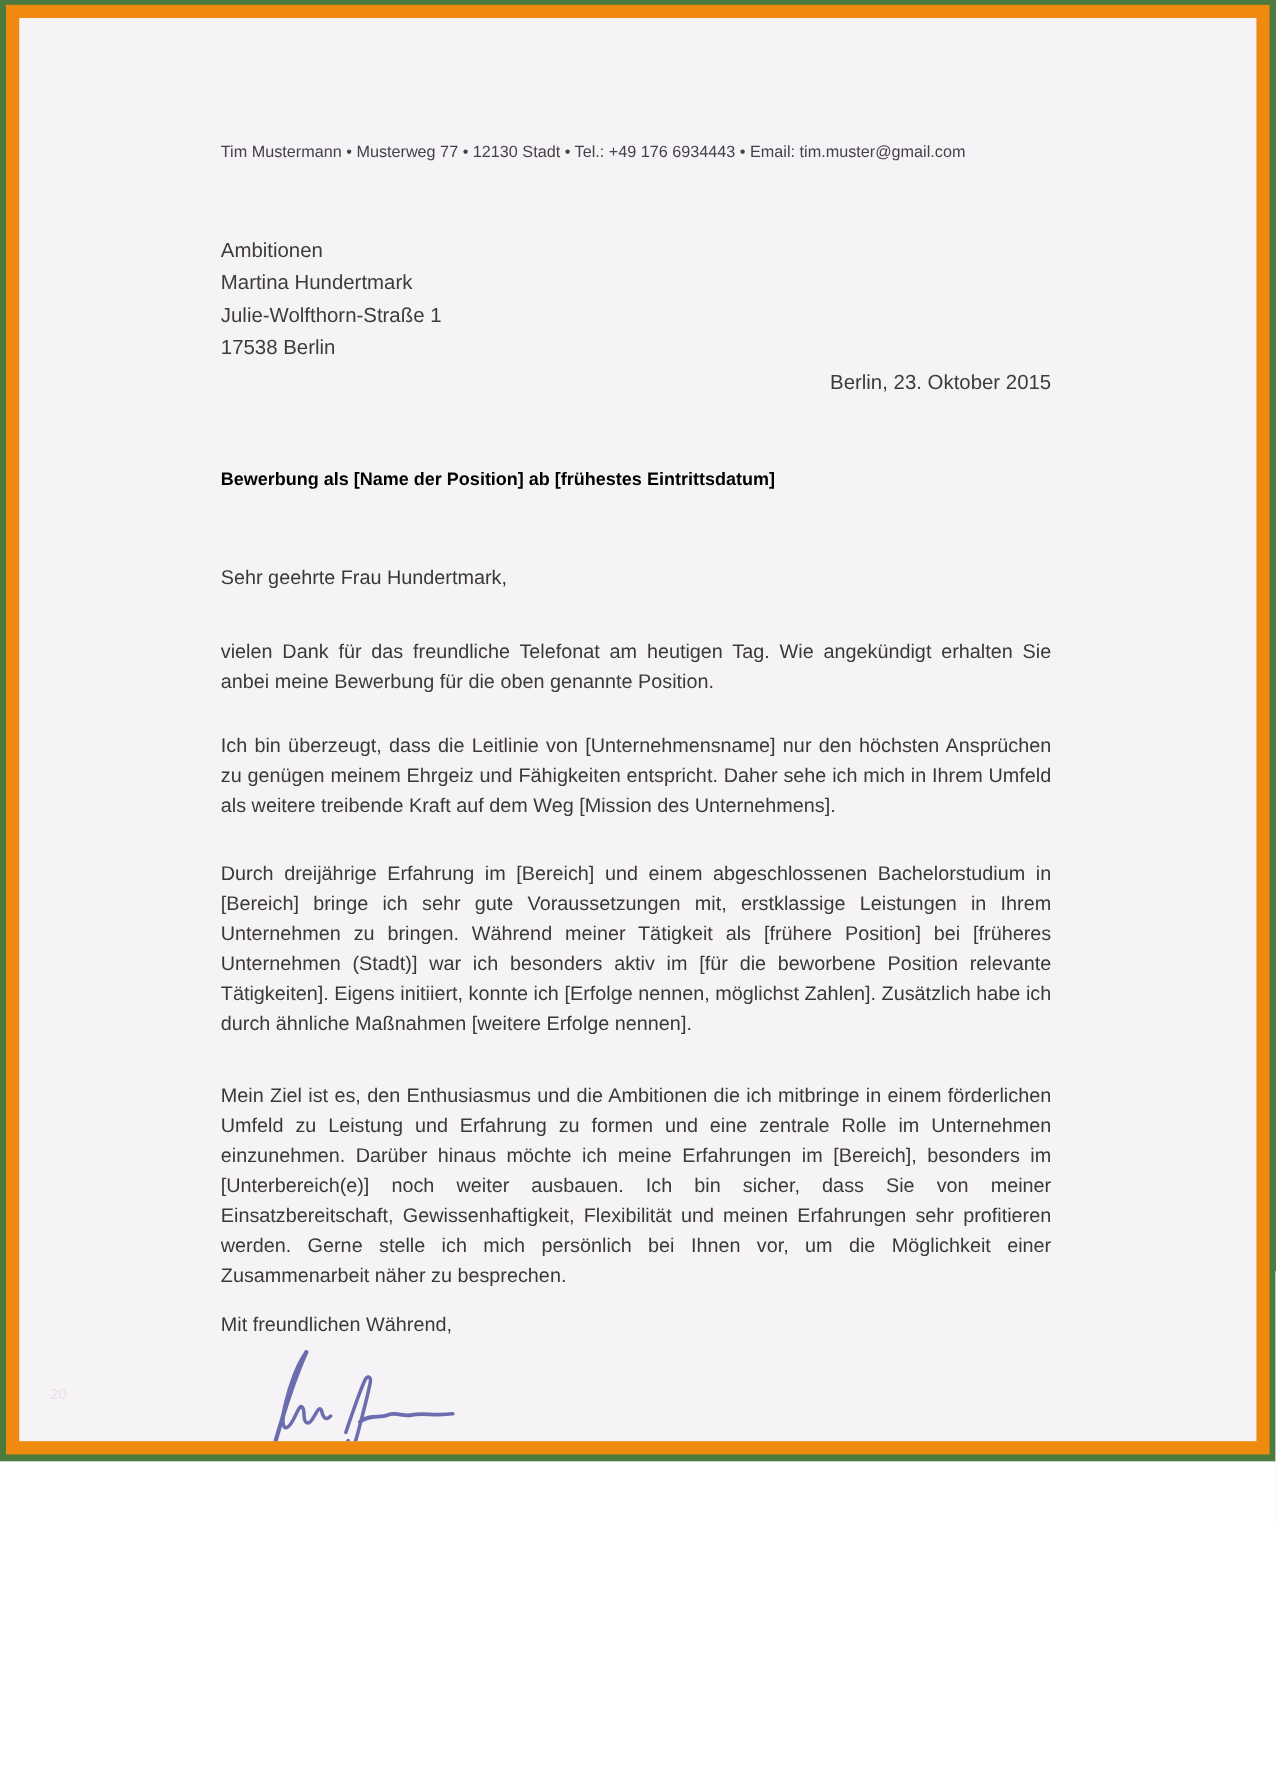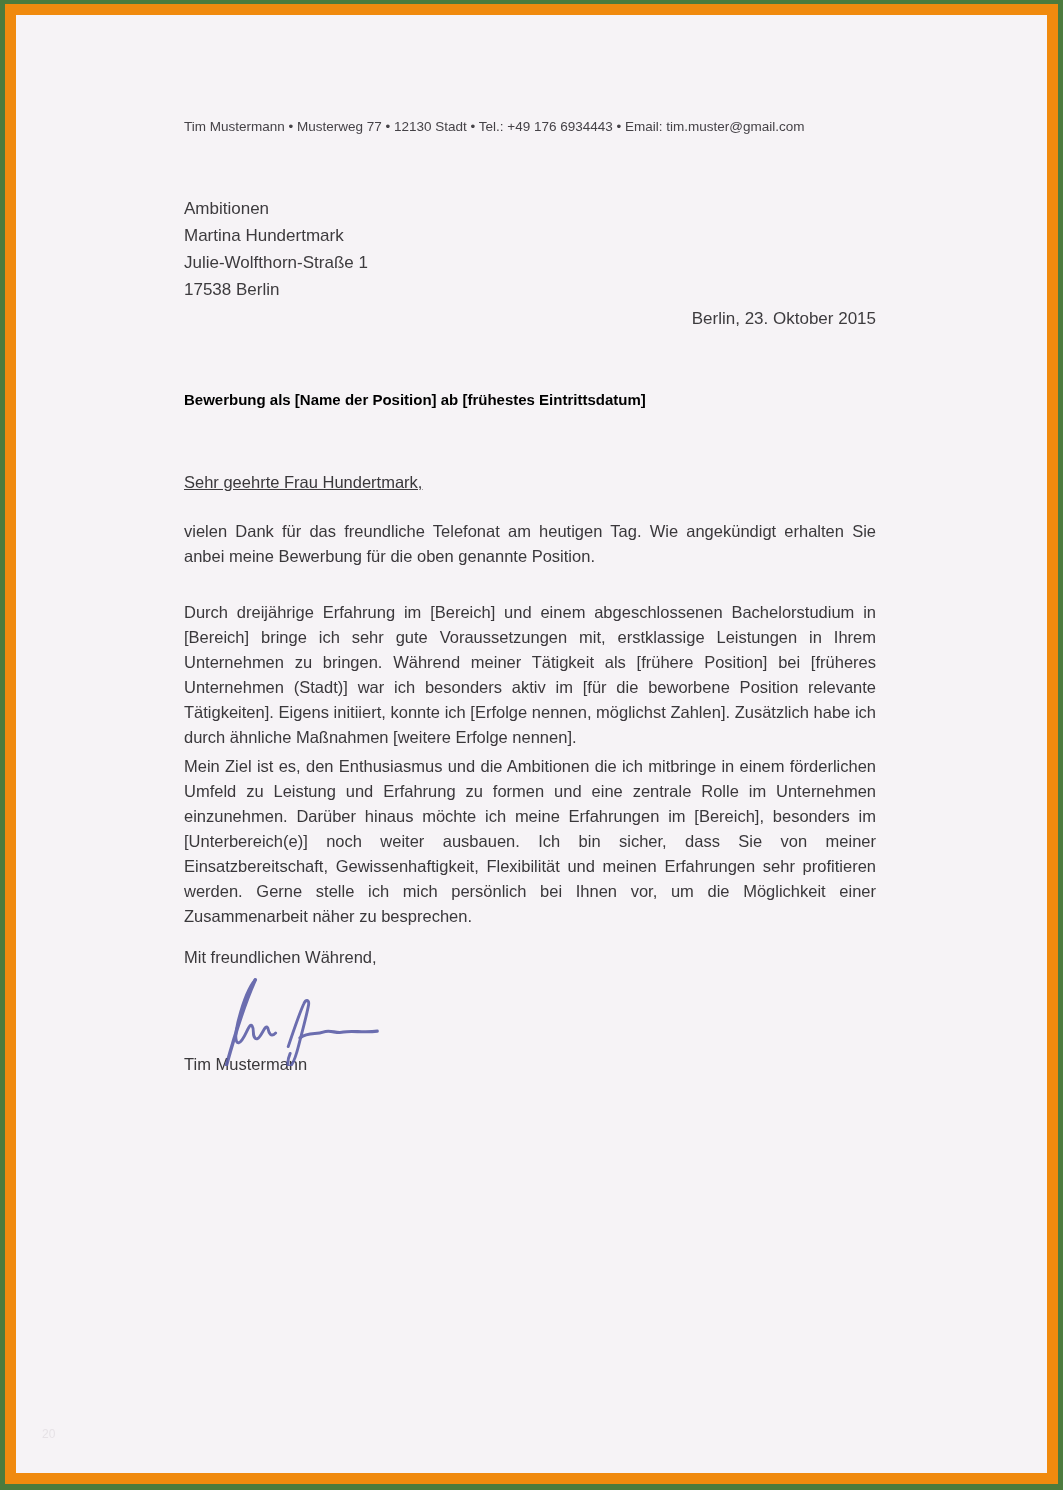--- a/index.html
+++ b/index.html
@@ -3,21 +3,21 @@
 <meta charset="utf-8">
 <style>
   * { margin: 0; padding: 0; box-sizing: border-box; }
   html, body { width: 1063px; }
   body {
     font-family: "Liberation Sans", "DejaVu Sans", sans-serif;
     background: #ffffff;
   }
   .frame-green {
     width: 1063px;
-    height: 1490px;
+    height: 1218px;
     background: #4c7b3d;
     padding: 4px 5px 6px 5px;
   }
   .frame-orange {
     width: 100%;
     height: 100%;
     background: #f08a0e;
     padding: 11px;
   }
   .paper {
@@ -56,32 +56,31 @@
     margin-top: 56px;
     font-size: 15px;
     line-height: 24px;
     font-weight: bold;
     color: #000000;
   }
   .salutation {
     margin-top: 58px;
     font-size: 16.5px;
     line-height: 25px;
-    text-decoration: underline;
   }
   .body-para {
     font-size: 16.5px;
     line-height: 25px;
     text-align: justify;
     color: #3a383b;
   }
-  .para-1 { margin-top: 24px; }
+  .para-1 { margin-top: 36px; }
   .para-2 { margin-top: 29px; }
   .para-3 { margin-top: 31px; }
-  .para-4 { margin-top: 4px; }
+  .para-4 { margin-top: 35px; }
   .closing {
     margin-top: 16px;
     font-size: 16.5px;
     line-height: 25px;
   }
   .signature-wrap {
     margin-top: 4px;
     margin-left: 6px;
     height: 92px;
     width: 210px;
@@ -119,20 +118,21 @@
           <div>17538 Berlin</div>
         </div>
 
         <div class="date-line">Berlin, 23. Oktober 2015</div>
 
         <div class="subject">Bewerbung als [Name der Position] ab [frühestes Eintrittsdatum]</div>
 
         <div class="salutation">Sehr geehrte Frau Hundertmark,</div>
 
         <p class="body-para para-1">vielen Dank für das freundliche Telefonat am heutigen Tag. Wie angekündigt erhalten Sie anbei meine Bewerbung für die oben genannte Position.</p>
+        <p class="body-para para-2">Ich bin überzeugt, dass die Leitlinie von [Unternehmensname] nur den höchsten Ansprüchen zu genügen meinem Ehrgeiz und Fähigkeiten entspricht. Daher sehe ich mich in Ihrem Umfeld als weitere treibende Kraft auf dem Weg [Mission des Unternehmens].</p>
         <p class="body-para para-3">Durch dreijährige Erfahrung im [Bereich] und einem abgeschlossenen Bachelorstudium in [Bereich] bringe ich sehr gute Voraussetzungen mit, erstklassige Leistungen in Ihrem Unternehmen zu bringen. Während meiner Tätigkeit als [frühere Position] bei [früheres Unternehmen (Stadt)] war ich besonders aktiv im [für die beworbene Position relevante Tätigkeiten]. Eigens initiiert, konnte ich [Erfolge nennen, möglichst Zahlen]. Zusätzlich habe ich durch ähnliche Maßnahmen [weitere Erfolge nennen].</p>
         <p class="body-para para-4">Mein Ziel ist es, den Enthusiasmus und die Ambitionen die ich mitbringe in einem förderlichen Umfeld zu Leistung und Erfahrung zu formen und eine zentrale Rolle im Unternehmen einzunehmen. Darüber hinaus möchte ich meine Erfahrungen im [Bereich], besonders im [Unterbereich(e)] noch weiter ausbauen. Ich bin sicher, dass Sie von meiner Einsatzbereitschaft, Gewissenhaftigkeit, Flexibilität und meinen Erfahrungen sehr profitieren werden. Gerne stelle ich mich persönlich bei Ihnen vor, um die Möglichkeit einer Zusammenarbeit näher zu besprechen.</p>
 
         <div class="closing">Mit freundlichen Während,</div>
 
         <div class="signature-wrap">
           <svg width="210" height="92" viewBox="0 0 210 95">
             <g fill="none" stroke="#5c5fa8" stroke-width="3" stroke-linecap="round" stroke-linejoin="round" opacity="0.9">
               <path d="M34,95 C42,66 54,28 64,6" stroke-width="3.6"></path>
               <path d="M64,6 C57,14 50,34 46,50 C43,62 43,72 47,71 C52,69 55,58 58,54 C60,51 62,54 62,60 C62,66 65,70 69,64 C73,58 75,52 77,56 C78,61 80,66 85,61"></path>

